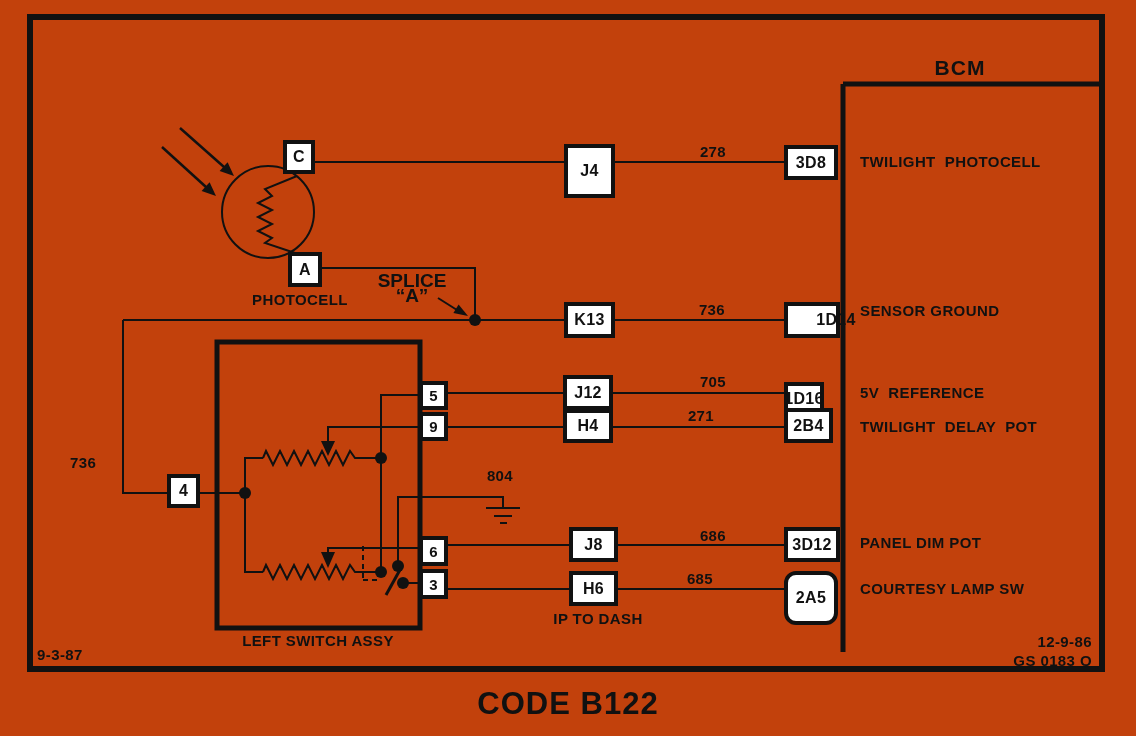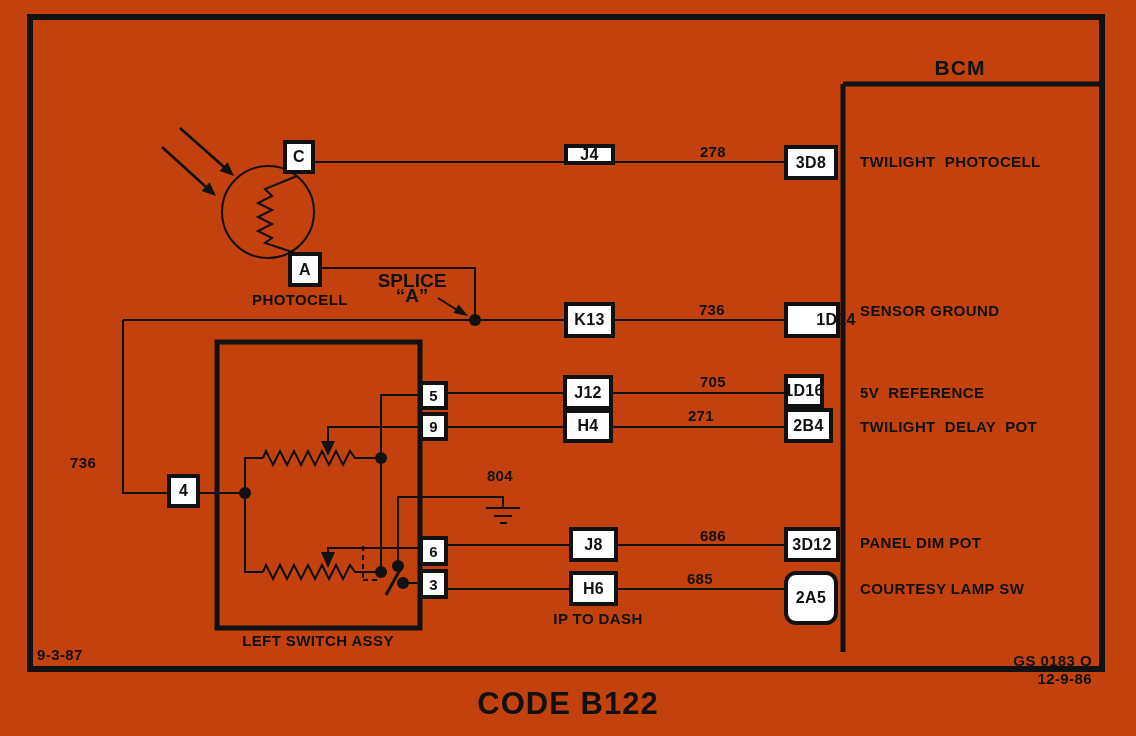--- a/index.html
+++ b/index.html
@@ -127,47 +127,47 @@
   <div class="lbl" style="left:70px;top:454px;">736</div>
   <div class="lbl" style="left:477px;top:467px;width:46px;text-align:center;">804</div>
 
   <div class="cbox" style="left:167px;top:474px;width:33px;height:34px;">4</div>
   <div class="cbox small" style="left:419px;top:381px;width:29px;height:29px;">5</div>
   <div class="cbox small" style="left:419px;top:412px;width:29px;height:29px;">9</div>
   <div class="cbox small" style="left:419px;top:536px;width:29px;height:30px;">6</div>
   <div class="cbox small" style="left:419px;top:569px;width:29px;height:30px;">3</div>
   <div class="lbl ctr" style="left:228px;top:632px;width:180px;">LEFT SWITCH ASSY</div>
 
-  <div class="cbox" style="left:564px;top:144px;width:51px;height:21px;">J4</div>
+  <div class="cbox" style="left:564px;top:144px;width:51px;height:54px;">J4</div>
   <div class="cbox" style="left:564px;top:302px;width:51px;height:36px;">K13</div>
   <div class="cbox" style="left:563px;top:375px;width:50px;height:35px;">J12</div>
   <div class="cbox" style="left:563px;top:409px;width:50px;height:34px;">H4</div>
   <div class="cbox" style="left:569px;top:527px;width:49px;height:35px;">J8</div>
   <div class="cbox" style="left:569px;top:571px;width:49px;height:35px;">H6</div>
   <div class="lbl ctr" style="left:538px;top:610px;width:120px;">IP TO DASH</div>
 
   <div class="lbl ctr" style="left:683px;top:143px;width:60px;">278</div>
   <div class="lbl ctr" style="left:682px;top:301px;width:60px;">736</div>
   <div class="lbl ctr" style="left:683px;top:373px;width:60px;">705</div>
   <div class="lbl ctr" style="left:671px;top:407px;width:60px;">271</div>
   <div class="lbl ctr" style="left:683px;top:527px;width:60px;">686</div>
   <div class="lbl ctr" style="left:670px;top:570px;width:60px;">685</div>
 
   <div class="cbox" style="left:784px;top:145px;width:54px;height:35px;">3D8</div>
   <div class="cbox" style="left:784px;top:302px;width:56px;height:36px;padding-left:48px;">1D14</div>
-  <div class="cbox" style="left:784px;top:374px;width:40px;height:34px;">1D16</div>
+  <div class="cbox" style="left:784px;top:382px;width:40px;height:34px;">1D16</div>
   <div class="cbox" style="left:784px;top:408px;width:49px;height:35px;">2B4</div>
   <div class="cbox" style="left:784px;top:527px;width:56px;height:35px;">3D12</div>
   <div class="cbox" style="left:784px;top:571px;width:54px;height:54px;border-radius:12px;">2A5</div>
 
   <div class="lbl" style="left:860px;top:153px;">TWILIGHT  PHOTOCELL</div>
   <div class="lbl" style="left:860px;top:302px;">SENSOR GROUND</div>
   <div class="lbl" style="left:860px;top:384px;">5V  REFERENCE</div>
   <div class="lbl" style="left:860px;top:418px;">TWILIGHT  DELAY  POT</div>
   <div class="lbl" style="left:860px;top:534px;">PANEL DIM POT</div>
   <div class="lbl" style="left:860px;top:580px;">COURTESY LAMP SW</div>
 
   <div class="lbl" style="left:37px;top:646px;">9-3-87</div>
-  <div class="lbl rt" style="left:990px;top:633px;width:102px;margin-top:37px;">12-9-86</div>
+  <div class="lbl rt" style="left:990px;top:633px;width:102px;">12-9-86</div>
   <div class="lbl rt" style="left:980px;top:652px;width:112px;">GS 0183 O</div>
 
   <div id="code-title">CODE B122</div>
 </div>
 
 </body></html>

